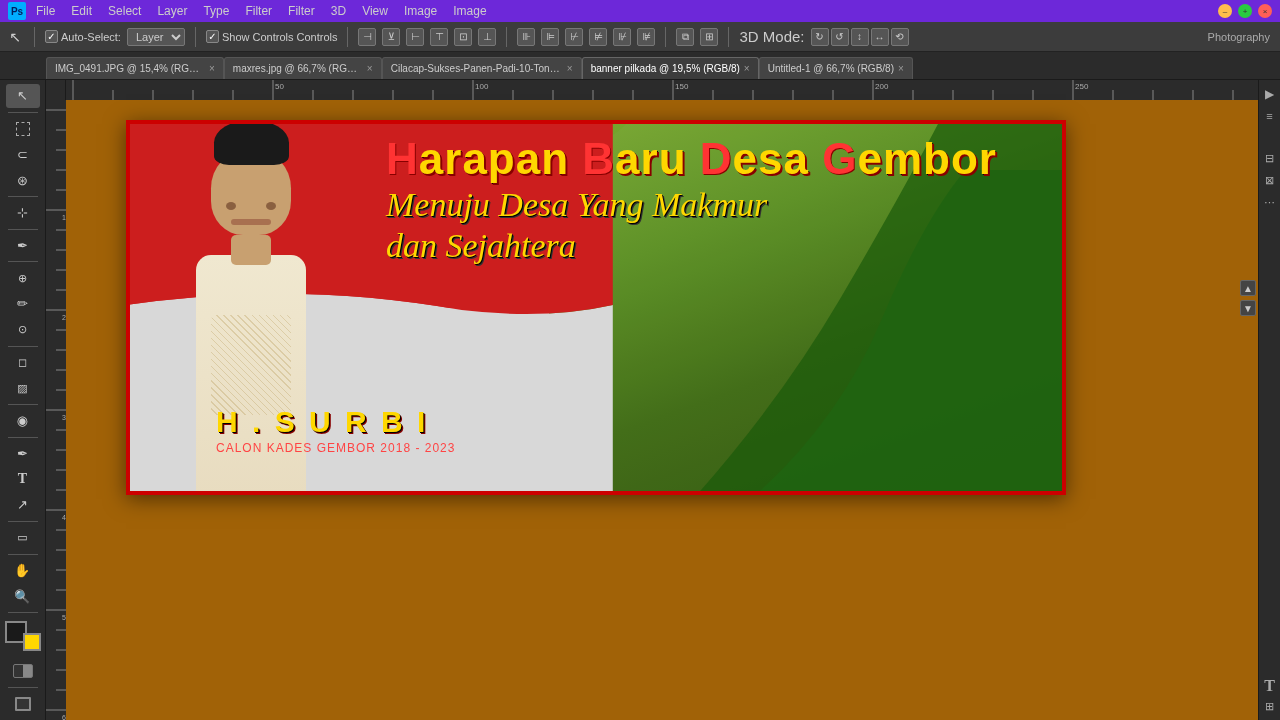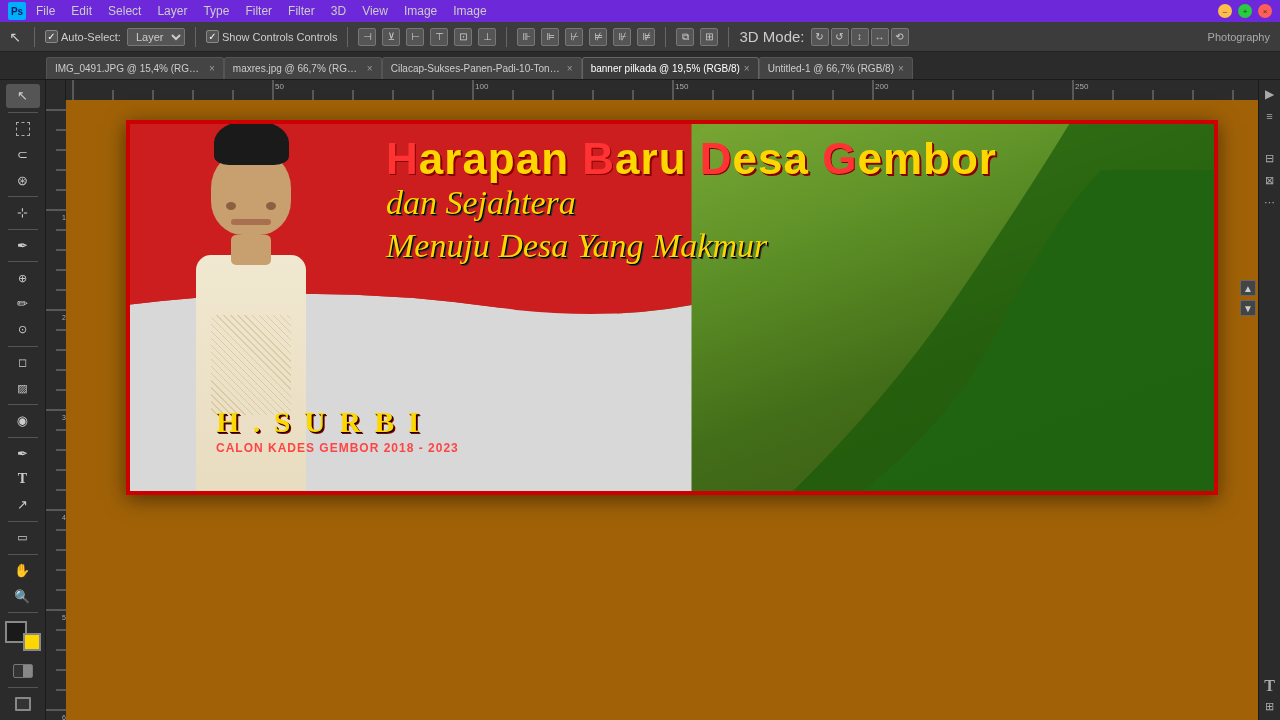--- a/index.html
+++ b/index.html
@@ -174,21 +174,21 @@
       background: #2b2b2b;
       border-right: 1px solid #1a1a1a;
       overflow: hidden;
     }
 
     
     #main-canvas {
       position: absolute;
       top: 40px;
       left: 80px;
-      width: 1092px;
+      width: 940px;
       height: 375px;
       background: #fff;
       box-shadow: 0 4px 20px rgba(0,0,0,0.5);
       overflow: hidden;
     }
 
     
     #banner {
       width: 100%;
       height: 100%;
@@ -645,29 +645,29 @@
           <div style="position:absolute;bottom:285px;left:110px;width:10px;height:8px;background:#8a6040;border-radius:50%;"></div>
           <div style="position:absolute;bottom:270px;left:75px;width:40px;height:6px;background:#a87050;border-radius:3px;"></div>
         </div>
 
         <div style="position:absolute;top:15px;left:260px;right:10px;">
 
           <div style="font-family:'Arial Black',Arial,sans-serif;font-size:44px;font-weight:900;line-height:1.1;letter-spacing:1px;">
             <span style="color:#ff3333;text-shadow:1px 1px 0 #800;">H</span><span style="color:#ffd700;text-shadow:2px 2px 0 #800,1px 1px 0 #000;">arapan </span><span style="color:#ff3333;text-shadow:1px 1px 0 #800;">B</span><span style="color:#ffd700;text-shadow:2px 2px 0 #800,1px 1px 0 #000;">aru </span><span style="color:#ff3333;text-shadow:1px 1px 0 #800;">D</span><span style="color:#ffd700;text-shadow:2px 2px 0 #800,1px 1px 0 #000;">esa </span><span style="color:#ff3333;text-shadow:1px 1px 0 #800;">G</span><span style="color:#ffd700;text-shadow:2px 2px 0 #800,1px 1px 0 #000;">embor</span>
           </div>
 
+          <div style="font-family:Georgia,serif;font-style:italic;font-size:34px;color:#ffd700;text-shadow:1px 1px 0 #000,2px 2px 0 #333;line-height:1.2;margin-top:2px;">Menuju Desa Yang Makmur</div>
+
           <div style="font-family:Georgia,serif;font-style:italic;font-size:34px;color:#ffd700;text-shadow:1px 1px 0 #000,2px 2px 0 #333;line-height:1.2;">dan Sejahtera</div>
 
-          <div style="font-family:Georgia,serif;font-style:italic;font-size:34px;color:#ffd700;text-shadow:1px 1px 0 #000,2px 2px 0 #333;line-height:1.2;margin-top:2px;">Menuju Desa Yang Makmur</div>
-
         </div>
 
         <div style="position:absolute;bottom:40px;left:90px;">
-          <div style="font-family:Liberation Serif, serif;font-size:30px;font-weight:900;color:#ffd700;text-shadow:1px 1px 0 #000,2px 2px 0 #800;letter-spacing:3px;">H . S U R B I</div>
-          <div style="font-size:12px;color:#ff4444;font-weight:bold;letter-spacing:1px;margin-top:2px;">CALON KADES GEMBOR 2018 - 2023</div>
+          <div style="font-family:Liberation Sans, sans-serif;font-size:30px;font-weight:900;color:#ffd700;text-shadow:1px 1px 0 #000,2px 2px 0 #800;letter-spacing:3px;">H . S U R B I</div>
+          <div style="font-size:12px;color:#ff4444;font-weight:normal;letter-spacing:1px;margin-top:2px;">CALON KADES GEMBOR 2018 - 2023</div>
         </div>
 
         <div style="position:absolute;top:0;left:0;right:0;bottom:0;border:4px solid #cc0000;pointer-events:none;"></div>
       </div>
     </div>
 
     <div class="right-edge-arrow" style="right:24px;top:200px;">
       <div class="arrow-btn">▲</div>
       <div class="arrow-btn">▼</div>
     </div>

